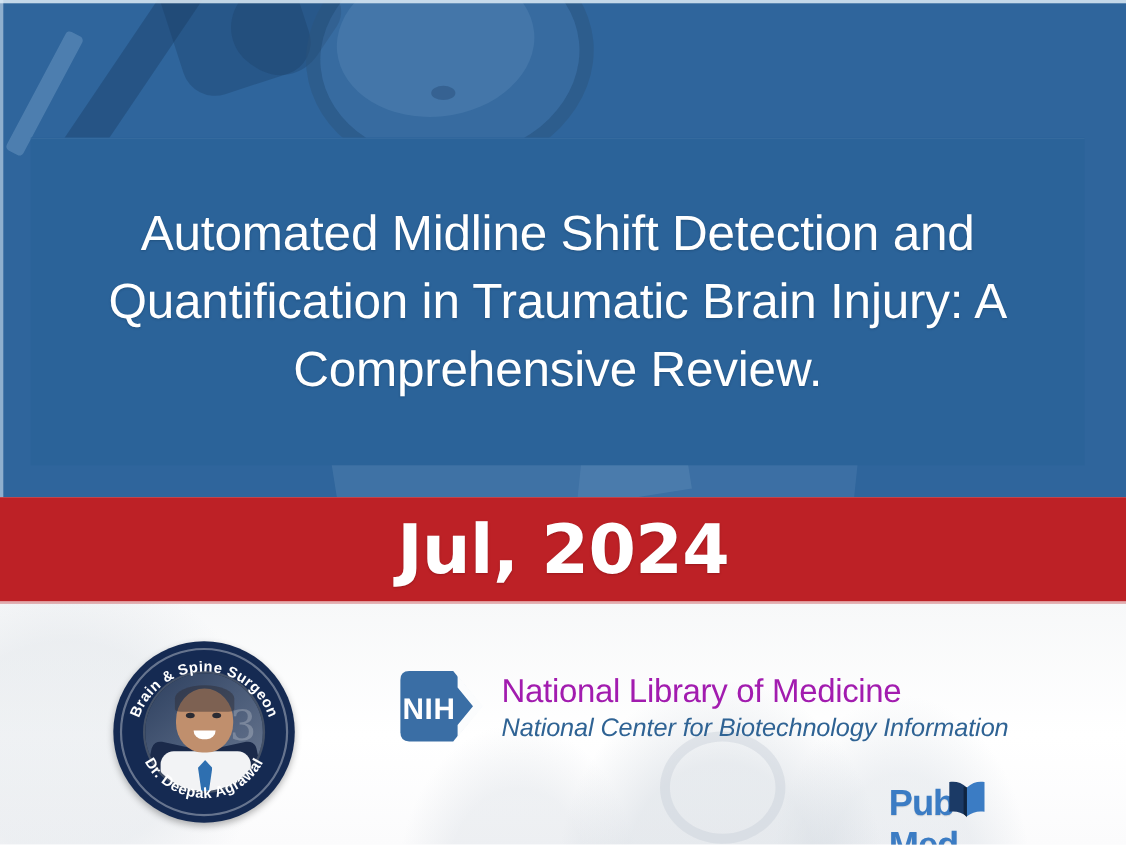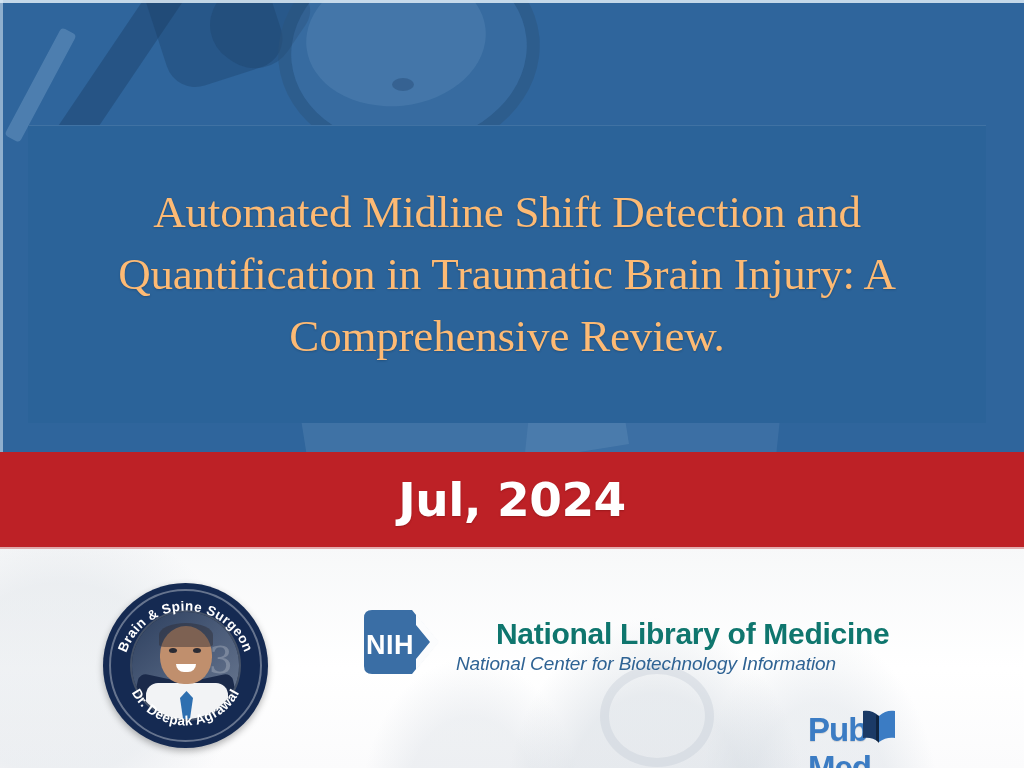--- a/index.html
+++ b/index.html
@@ -132,22 +132,22 @@
     top: 125px;
     width: 958px;
     height: 298px;
     background: #2b6399;
     display: flex;
     align-items: center;
     justify-content: center;
     box-shadow: 0 1px 0 rgba(255,255,255,0.10) inset;
   }
   .title-text {
-    color: #fdba74;
-    font-family: Liberation Serif, serif;
+    color: #ffffff;
+    font-family: Liberation Sans, sans-serif;
     font-weight: 300;
     font-size: 45px;
     line-height: 1.38;
     text-align: center;
     letter-spacing: -0.2px;
     padding: 0 22px;
     text-shadow: 0 1px 2px rgba(10,35,62,0.28);
   }
 
   
@@ -159,21 +159,21 @@
     height: 95px;
     background: #bd2126;
     display: flex;
     align-items: center;
     justify-content: center;
   }
   .date-text {
     color: #ffffff;
     font-family: "DejaVu Sans", "Liberation Sans", sans-serif;
     font-weight: bold;
-    font-size: 47px;
+    font-size: 62px;
     letter-spacing: -0.5px;
     text-shadow: 0 1px 2px rgba(90,10,12,0.35);
   }
 
   
   .footer {
     position: absolute;
     left: 0;
     top: 547px;
     width: 1024px;
@@ -332,33 +332,32 @@
     position: relative;
     width: 82px;
     height: 68px;
   }
   .nih-text-wrap {
     display: flex;
     flex-direction: column;
     justify-content: center;
   }
   .nlm-title {
-    color: #0f766e;
+    color: #a21caf;
     font-family: "Liberation Sans", sans-serif;
-    font-weight: bold;
+    font-weight: normal;
     font-size: 30px;
     line-height: 1.04;
     letter-spacing: -0.3px;
-    margin-left: 40px;
   }
   .nlm-sub {
     color: #2f6394;
     font-family: "Liberation Sans", sans-serif;
     font-style: italic;
-    font-size: 19px;
+    font-size: 23px;
     line-height: 1.25;
     margin-top: 3px;
     letter-spacing: -0.1px;
   }
 
   
   .pubmed {
     position: absolute;
     left: 808px;
     top: 707px;

